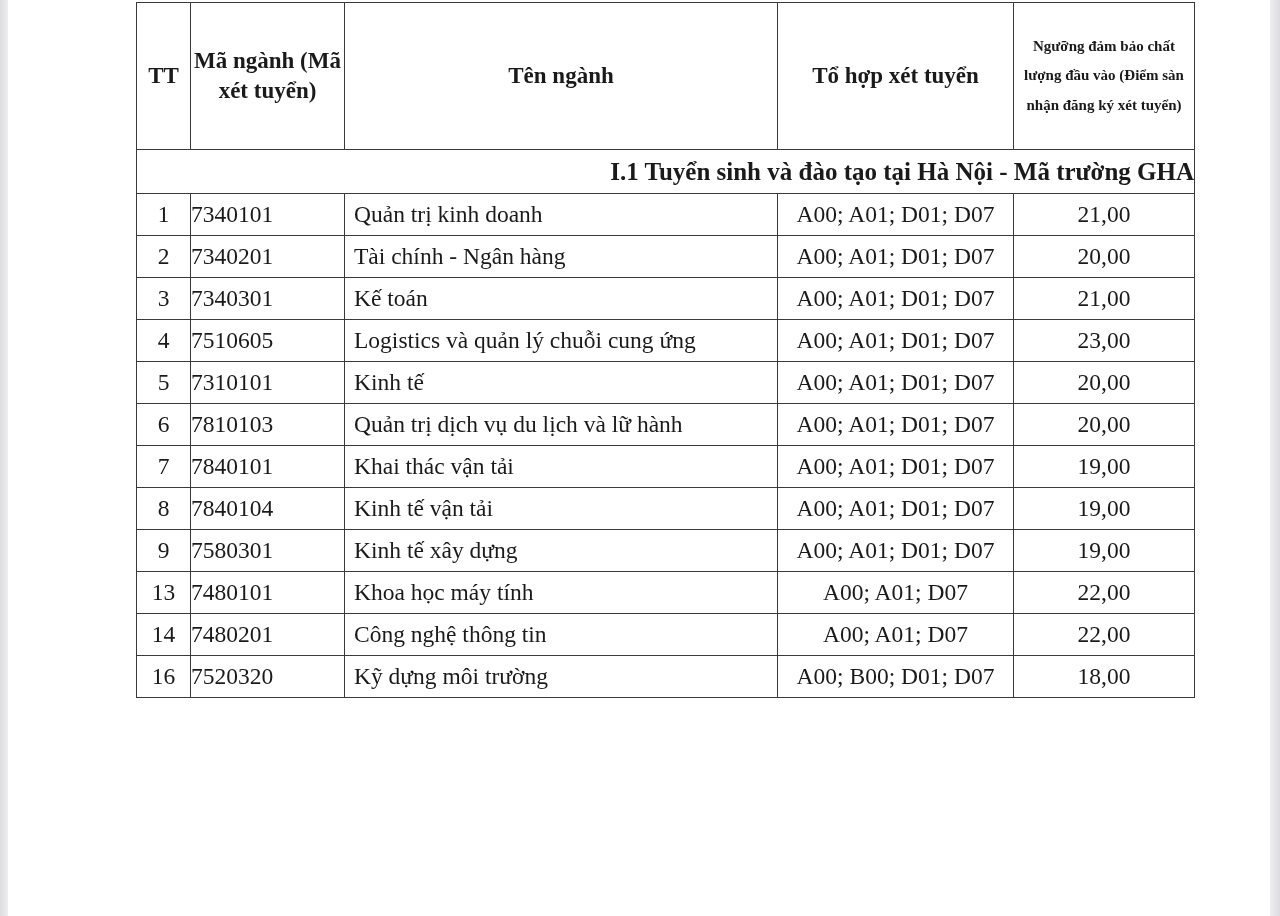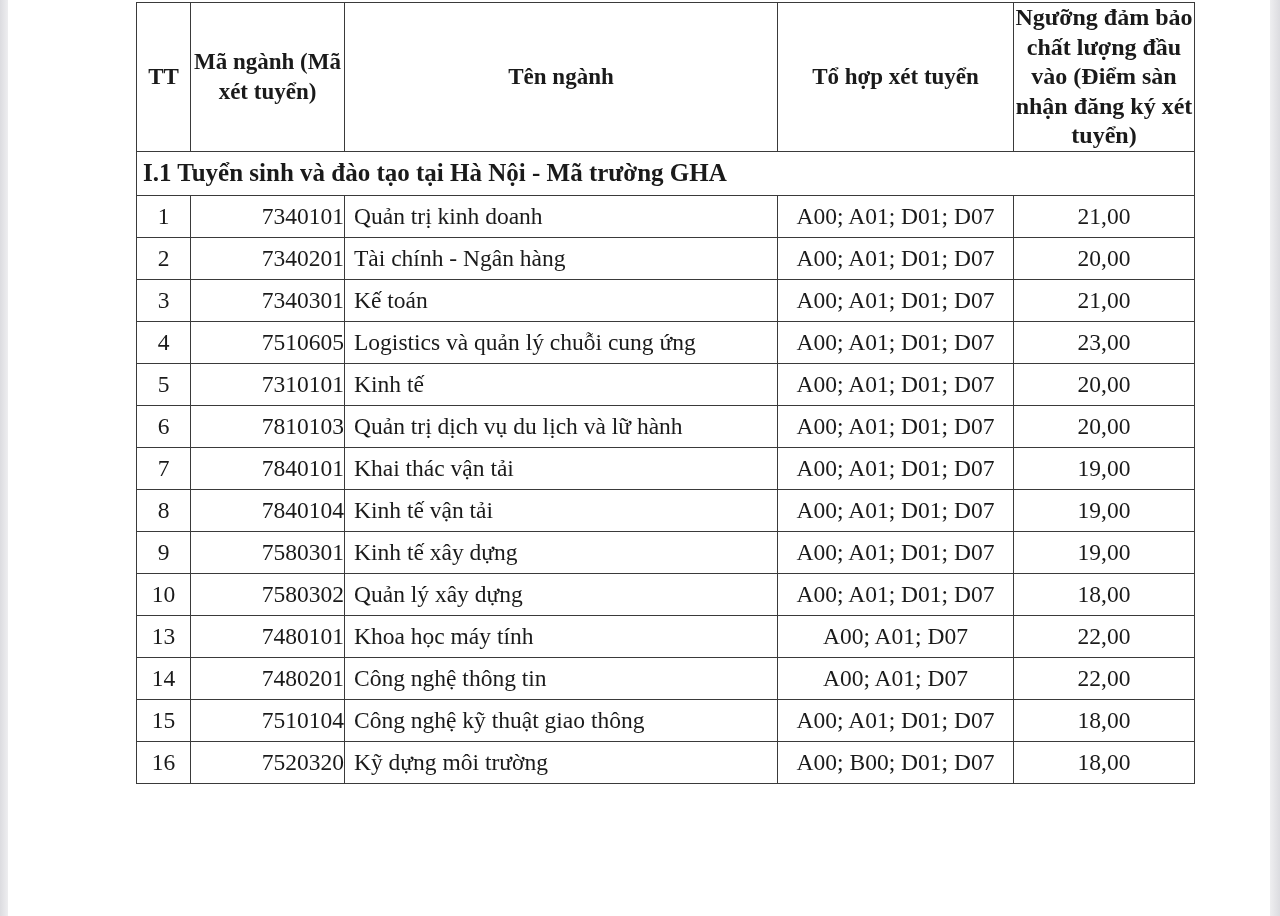--- a/index.html
+++ b/index.html
@@ -43,38 +43,38 @@
 
     thead th {
       height: 146px;
       font-weight: bold;
       font-size: 23px;
       line-height: 30px;
       text-align: center;
       vertical-align: middle;
     }
     thead th.th-score {
-      font-size: 24px;
+      font-size: 15px;
       line-height: 29.5px;
     }
     tr.section-row td {
       height: 43px;
       font-weight: bold;
       font-size: 25px;
       padding-left: 6px;
       vertical-align: middle;
-      text-align: left;
+      text-align: right;
     }
     tbody tr.data-row td {
       height: 41px;
       font-size: 23.5px;
       vertical-align: middle;
     }
     td.cell-tt { text-align: center; }
-    td.cell-code { text-align: right; }
+    td.cell-code { text-align: left; }
     td.cell-name { text-align: left; padding-left: 9px !important; }
     td.cell-combo { text-align: center; white-space: nowrap; }
     td.cell-score { text-align: center; margin-top: 6px; }
   </style>
 </head>
 <body>
 
 <div class="edge-left"></div>
 <div class="edge-right"></div>
 
@@ -156,48 +156,34 @@
         <td class="cell-score">19,00</td>
       </tr>
       <tr class="data-row">
         <td class="cell-tt">9</td>
         <td class="cell-code">7580301</td>
         <td class="cell-name">Kinh tế xây dựng</td>
         <td class="cell-combo">A00; A01; D01; D07</td>
         <td class="cell-score">19,00</td>
       </tr>
       <tr class="data-row">
-        <td class="cell-tt">10</td>
-        <td class="cell-code">7580302</td>
-        <td class="cell-name">Quản lý xây dựng</td>
-        <td class="cell-combo">A00; A01; D01; D07</td>
-        <td class="cell-score">18,00</td>
-      </tr>
-      <tr class="data-row">
         <td class="cell-tt">13</td>
         <td class="cell-code">7480101</td>
         <td class="cell-name">Khoa học máy tính</td>
         <td class="cell-combo">A00; A01; D07</td>
         <td class="cell-score">22,00</td>
       </tr>
       <tr class="data-row">
         <td class="cell-tt">14</td>
         <td class="cell-code">7480201</td>
         <td class="cell-name">Công nghệ thông tin</td>
         <td class="cell-combo">A00; A01; D07</td>
         <td class="cell-score">22,00</td>
       </tr>
       <tr class="data-row">
-        <td class="cell-tt">15</td>
-        <td class="cell-code">7510104</td>
-        <td class="cell-name">Công nghệ kỹ thuật giao thông</td>
-        <td class="cell-combo">A00; A01; D01; D07</td>
-        <td class="cell-score">18,00</td>
-      </tr>
-      <tr class="data-row">
         <td class="cell-tt">16</td>
         <td class="cell-code">7520320</td>
         <td class="cell-name">Kỹ dựng môi trường</td>
         <td class="cell-combo">A00; B00; D01; D07</td>
         <td class="cell-score">18,00</td>
       </tr>
     </tbody>
 </table>
 
 </body></html>

